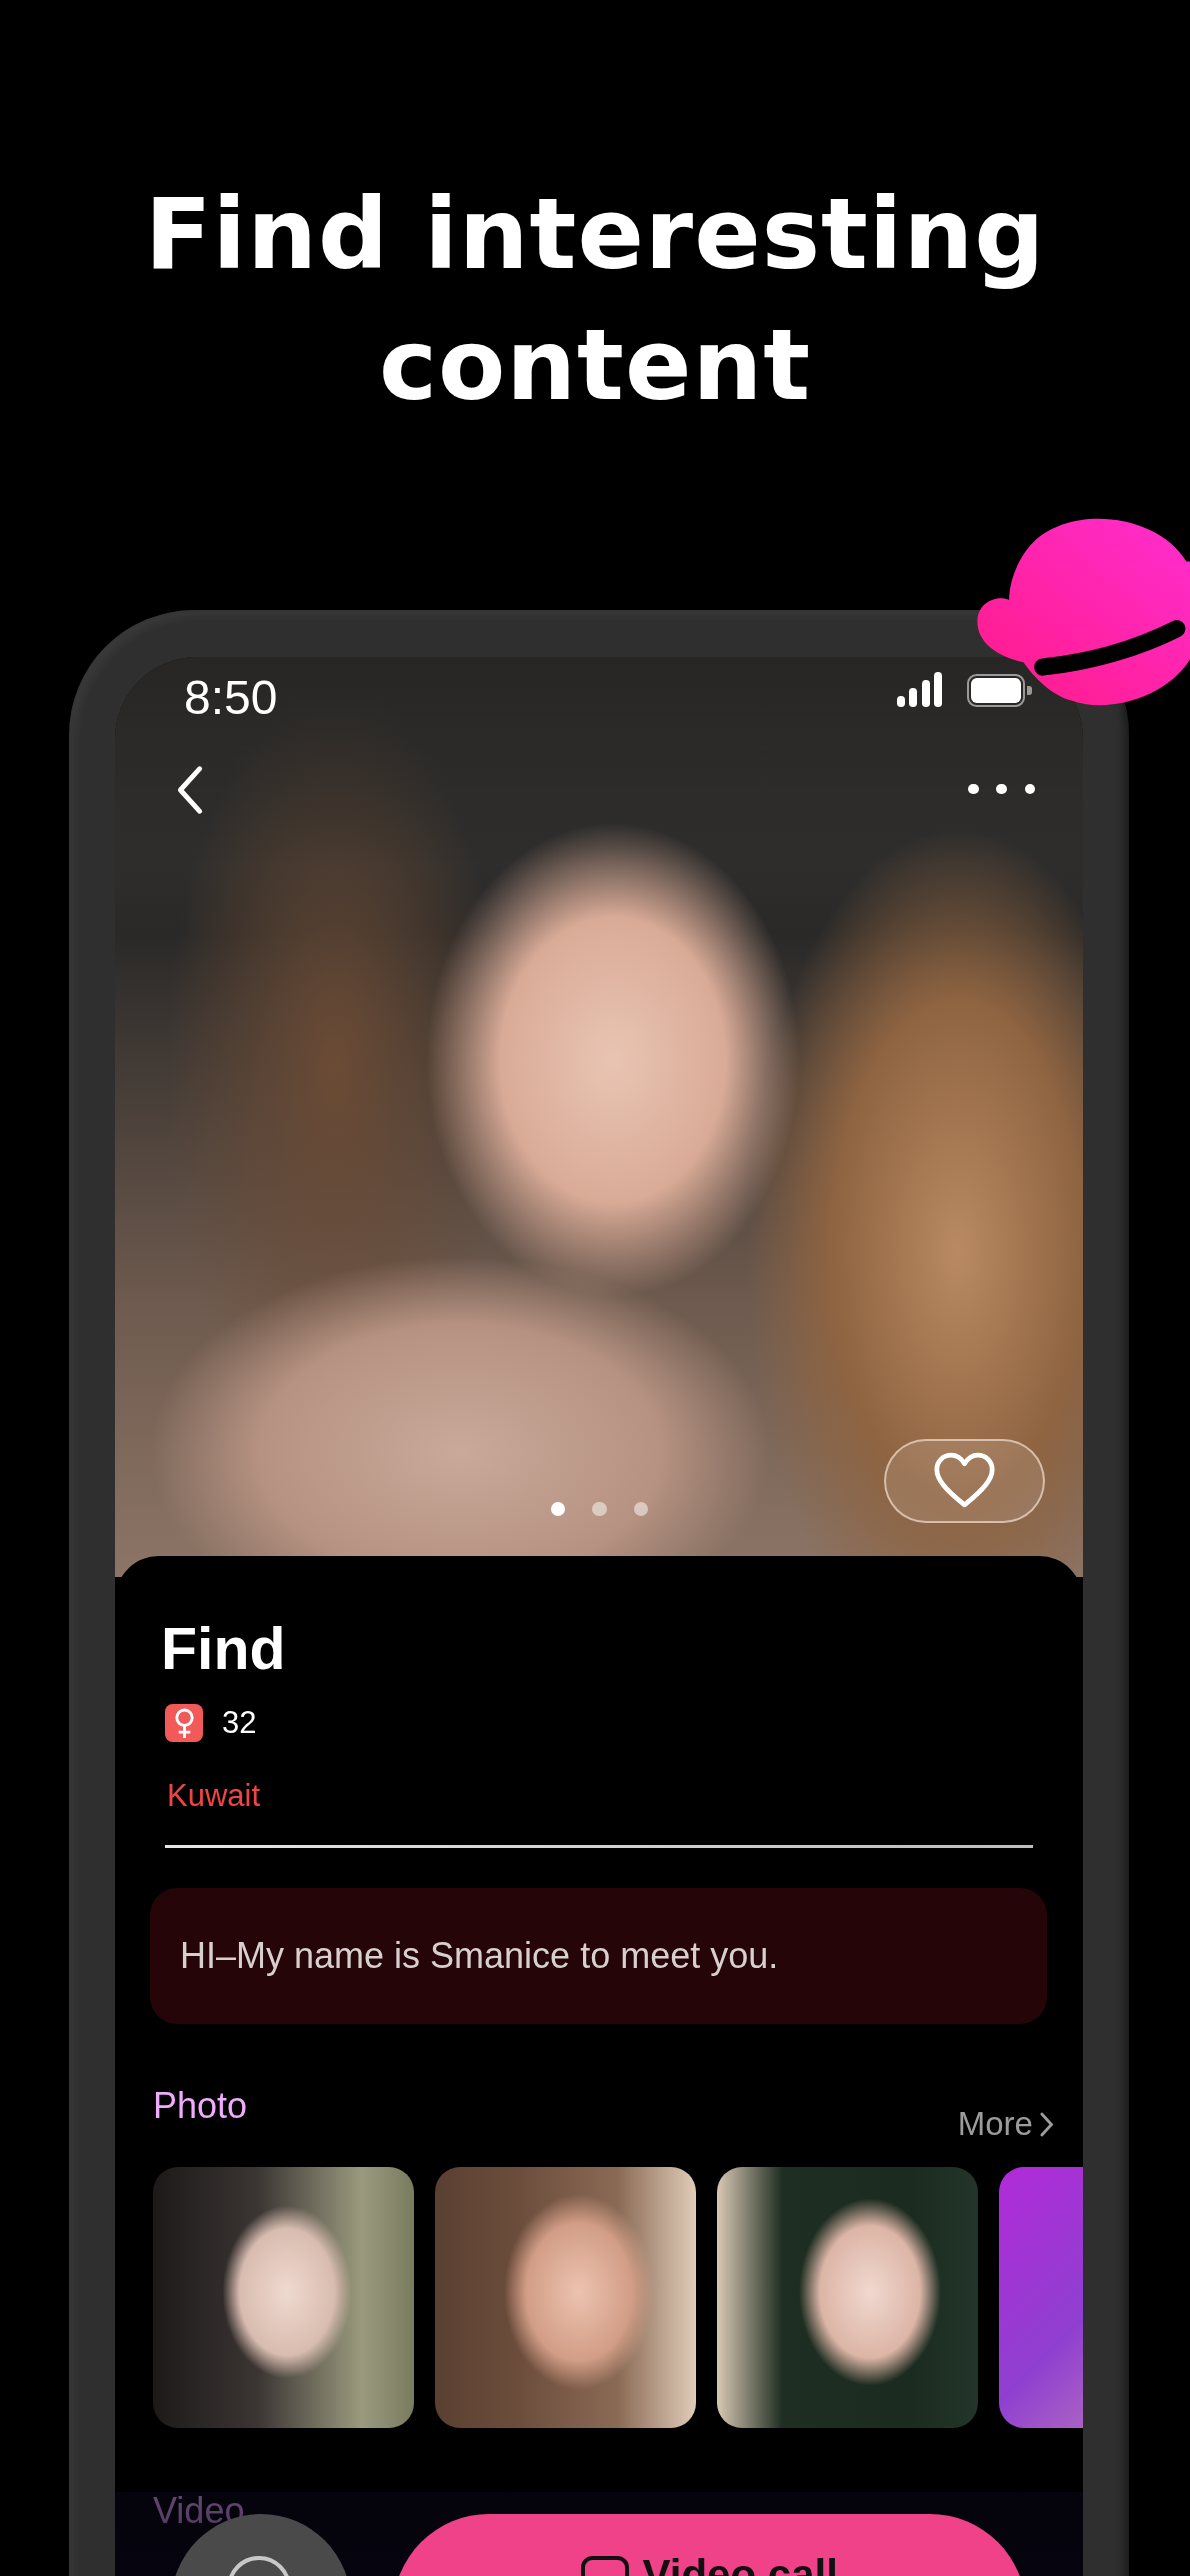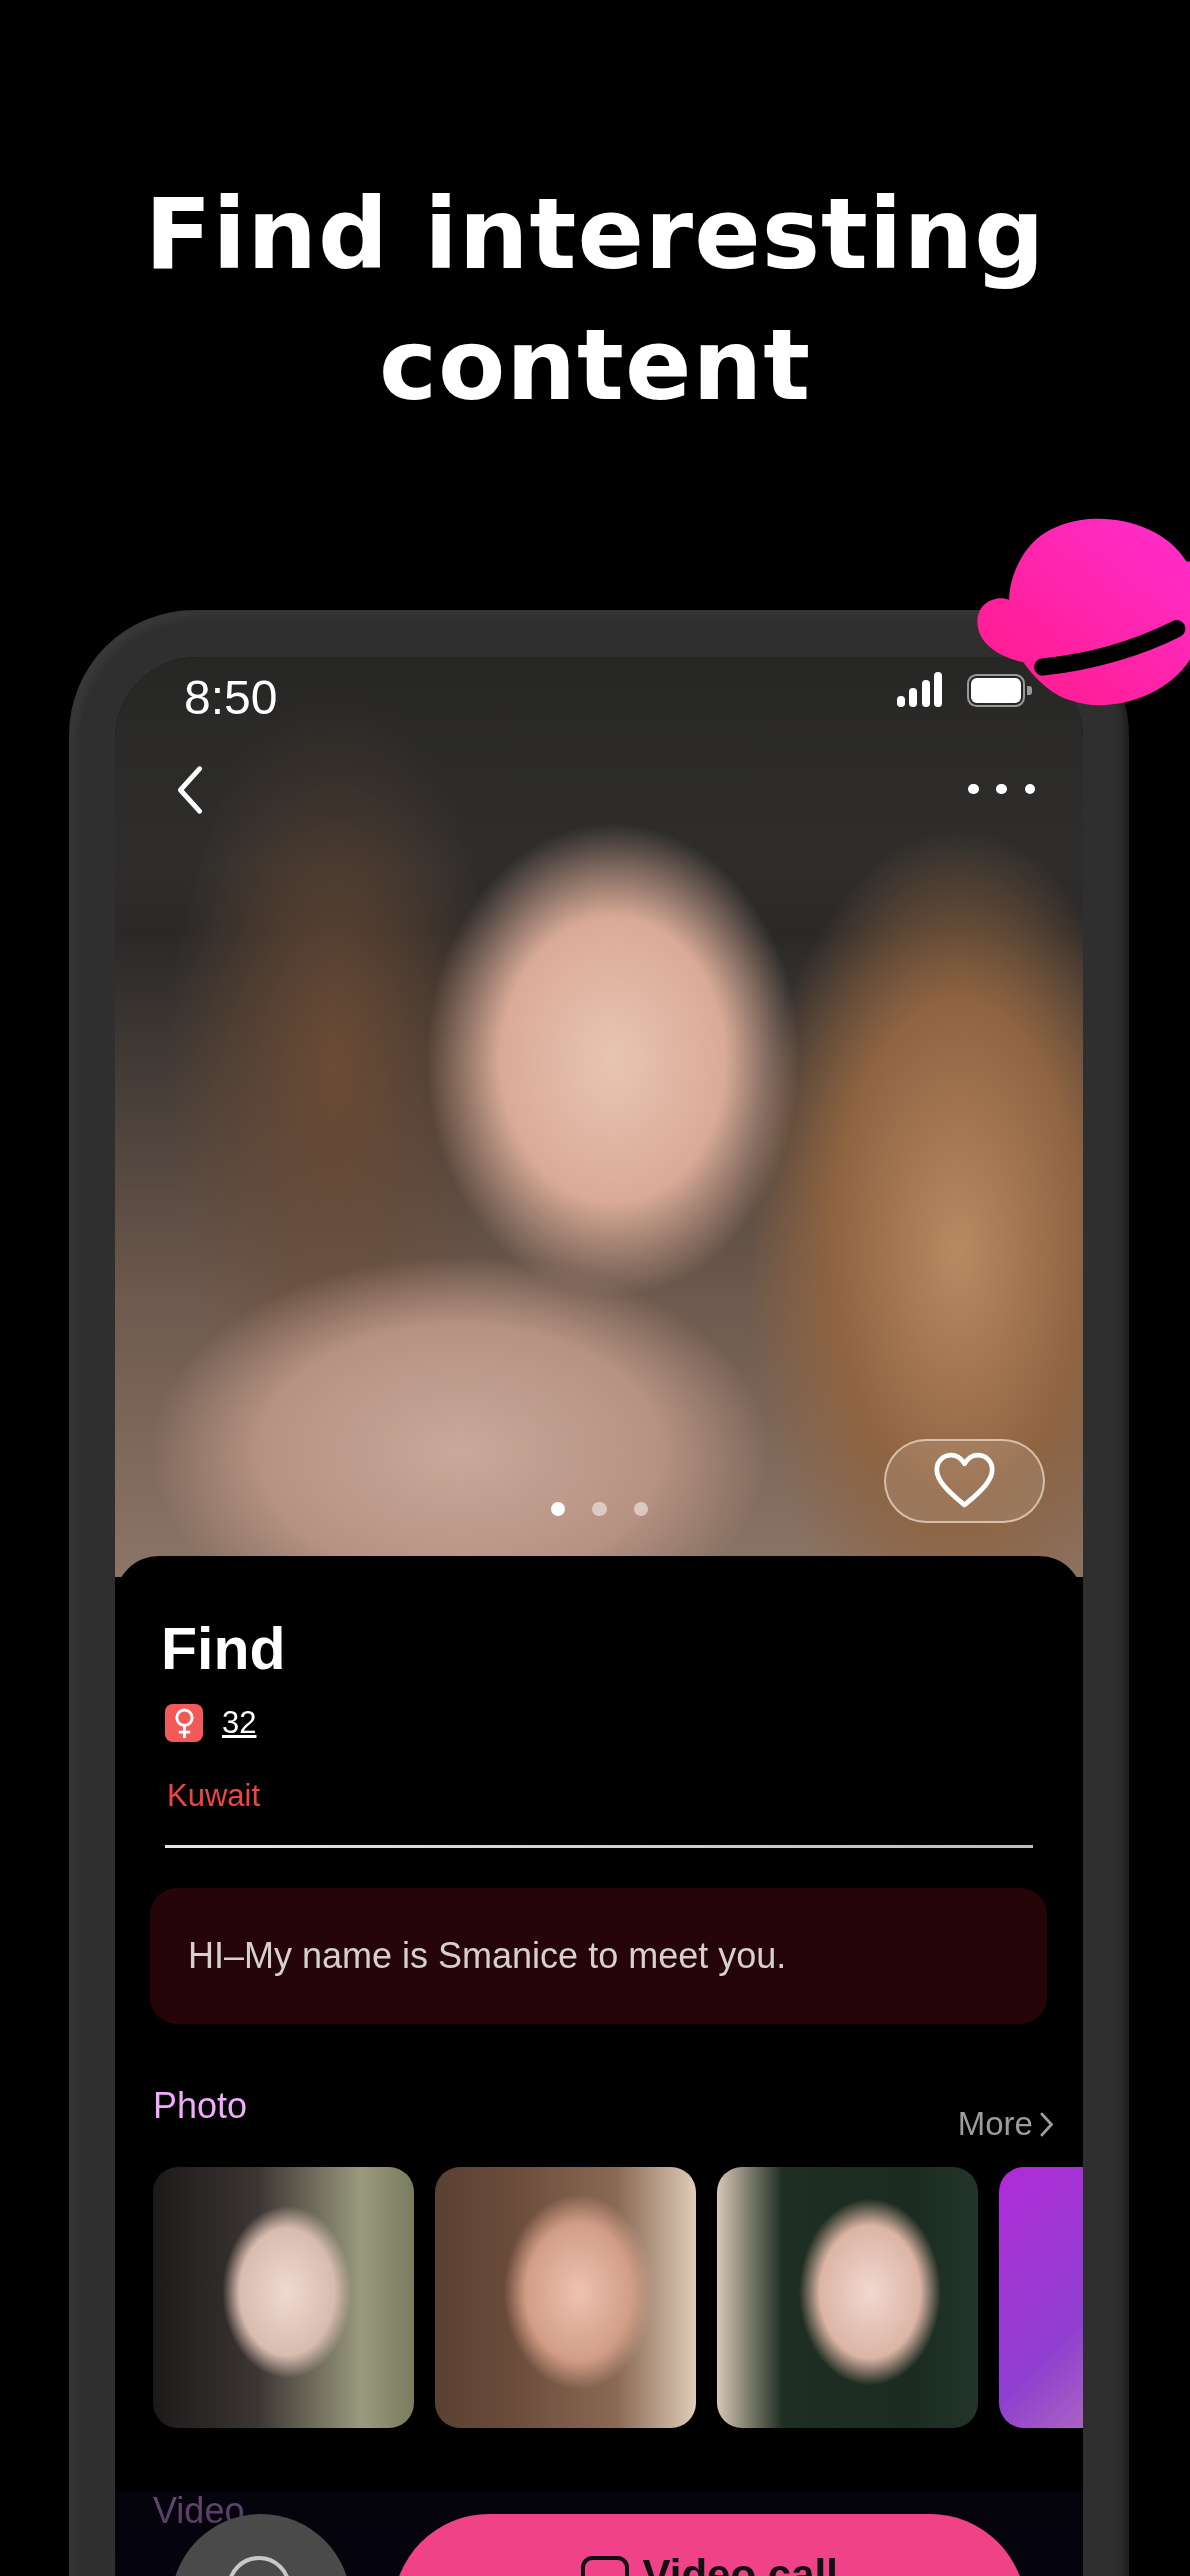--- a/index.html
+++ b/index.html
@@ -35,25 +35,25 @@
   .dots { position: absolute; left: 436px; top: 845px; display: flex; gap: 27px; }
   .dots i { display: block; width: 14.4px; height: 14.4px; border-radius: 50%; background: rgba(255,255,255,0.5); }
   .dots i.active { background: #fff; }
 
   .like-btn { position: absolute; left: 769px; top: 782px; width: 161px; height: 84px; border: 2.9px solid rgba(235,215,200,0.75); border-radius: 42px; background: rgba(255,255,255,0.12); box-sizing: border-box; display: flex; align-items: center; justify-content: center; }
 
   .card { position: absolute; left: 0; top: 899px; width: 968px; height: 1246px; background: #000; border-radius: 44px 44px 0 0; }
   .name { position: absolute; left: 46px; top: 59px; font-size: 59px; font-weight: 700; color: #fff; }
   .gender-row { position: absolute; left: 50px; top: 148px; display: flex; align-items: center; gap: 19px; }
   .gender-badge { width: 38px; height: 38px; background: #f25a5a; border-radius: 7.7px; display: flex; align-items: center; justify-content: center; }
-  .age { font-size: 31px; color: #fff; text-decoration: underline; }
+  .age { font-size: 31px; color: #fff; }
   .country { position: absolute; left: 52px; top: 222px; font-size: 31px; color: #ef4444; }
   .divider { position: absolute; left: 50px; top: 289px; width: 868px; height: 2.9px; background: linear-gradient(90deg, #e6e6e6, #bdbdbd); }
 
-  .bio { position: absolute; left: 35px; top: 332px; width: 897px; height: 136px; background: #260508; border-radius: 27px; box-sizing: border-box; padding-left: 38px; display: flex; align-items: center; }
+  .bio { position: absolute; left: 35px; top: 332px; width: 897px; height: 136px; background: #260508; border-radius: 27px; box-sizing: border-box; padding-left: 30px; display: flex; align-items: center; }
   .bio span { font-size: 36px; color: #d8cfcf; }
 
   .section-title { position: absolute; left: 38px; font-size: 36px; color: #f0abfc; }
   .more-link { position: absolute; right: 29px; top: 549px; font-size: 33px; color: #9c9c9c; display: flex; align-items: center; gap: 5.8px; }
 
   .photos { position: absolute; left: 38px; top: 611px; display: flex; gap: 21px; }
   .thumb { width: 261px; height: 261px; border-radius: 25px; flex: 0 0 auto; }
   .thumb.t1 { background: radial-gradient(ellipse 86px 115px at 134px 125px, #efd9cf 0%, #d9bcb0 55%, rgba(0,0,0,0) 75%), linear-gradient(90deg, #1c1a19 0%, #3b3533 40%, #9a9a7e 80%, #7a7c5e 100%); }
   .thumb.t2 { background: radial-gradient(ellipse 96px 125px at 144px 125px, #ecc3b0 0%, #d29d86 55%, rgba(0,0,0,0) 78%), linear-gradient(90deg, #5a4031 0%, #6b4c3b 30%, #8a6a55 70%, #e0ccb8 100%); }
   .thumb.t3 { background: radial-gradient(ellipse 91px 120px at 153px 125px, #f1d8cf 0%, #dcb5a6 55%, rgba(0,0,0,0) 78%), linear-gradient(90deg, #d8c8b4 0%, #1f2e22 25%, #1b2b1f 75%, #23352a 100%); }

